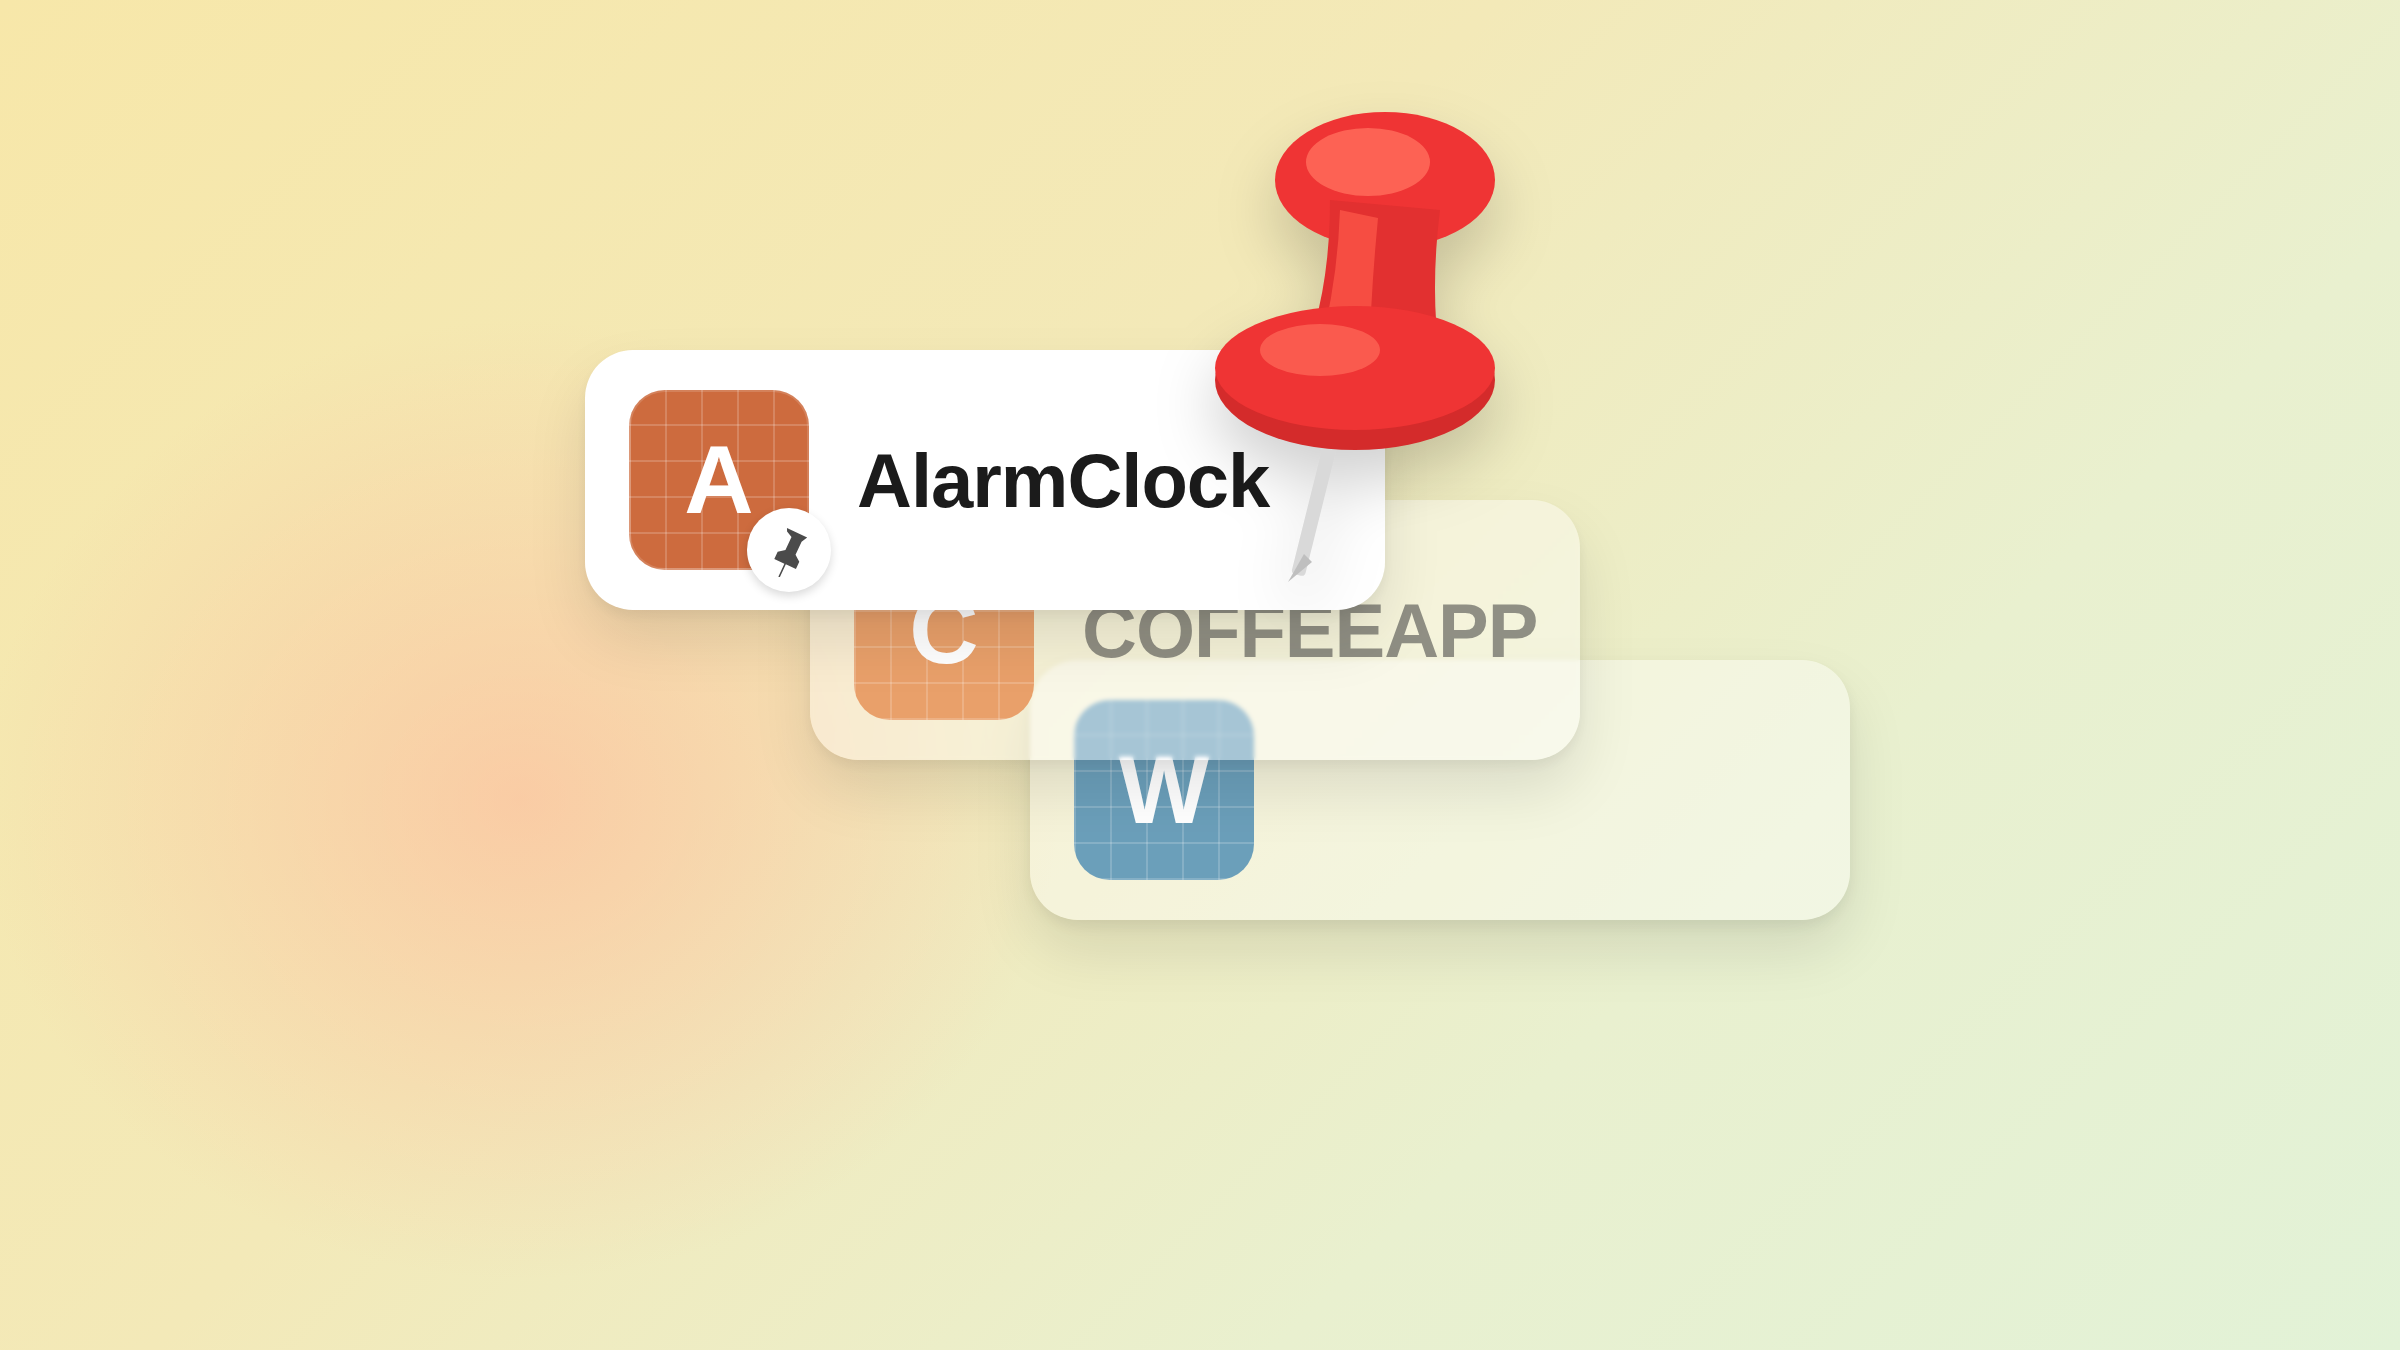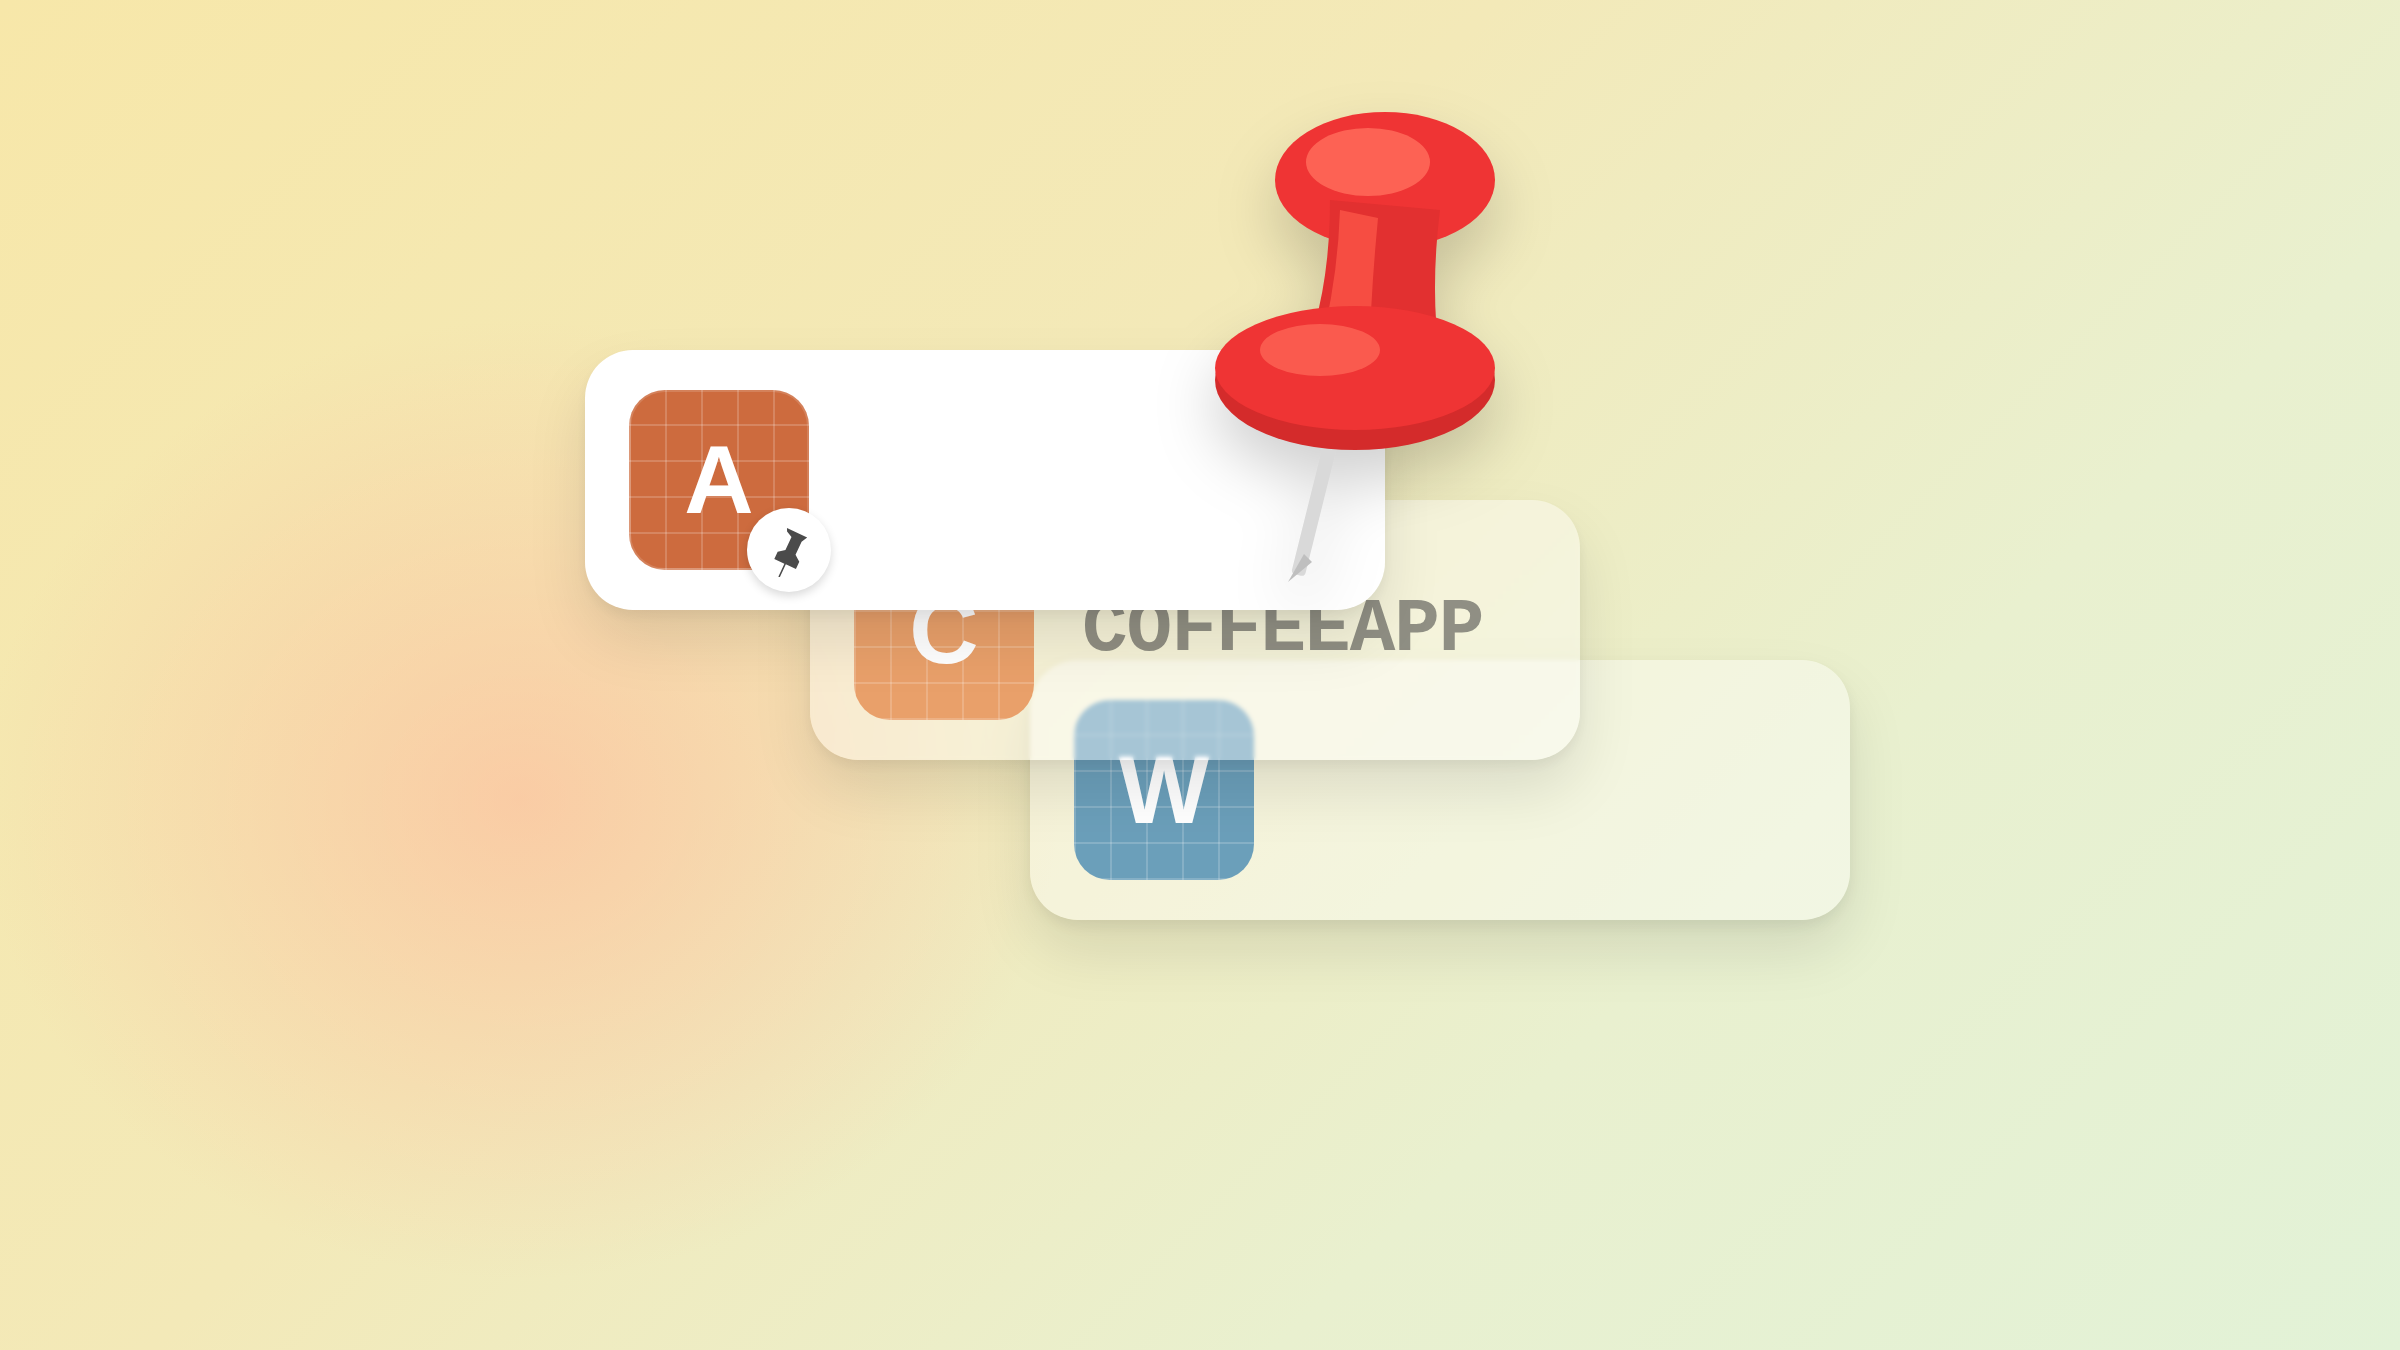--- a/index.html
+++ b/index.html
@@ -66,21 +66,21 @@
   
   .card-2 {
     left: 810px;
     top: 500px;
     width: 770px;
     background: rgba(255,255,255,0.40);
     z-index: 20;
     backdrop-filter: blur(2px);
   }
   .card-2 .icon { background-color: #e9a06a; }
-  .card-2 .label { color: rgba(60,60,60,0.55); font-family: Liberation Mono, monospace; }
+  .card-2 .label { color: rgba(60,60,60,0.55); }
 
   
   .card-3 {
     left: 1030px;
     top: 660px;
     width: 820px;
     background: rgba(255,255,255,0.40);
     z-index: 10;
   }
   .card-3 .icon { background-color: #6b9fba; }
@@ -133,20 +133,21 @@
 
   <div class="card card-1">
     <div class="icon">
       <span>A</span>
       <div class="pin-badge">
         <svg viewBox="0 0 24 24">
           <path fill="#4b4b4b" d="M14.5 2.5l7 7-3 1-4.5 4.5.5 3.5-2.5 2.5-3.5-3.5L4 22l-.5-.5 4.5-4.5L4.5 13.5 7 11l3.5.5L15 7l-1-3 .5-1.5z" transform="rotate(-20 12 12)"></path>
         </svg>
       </div>
     </div>
+    <div class="label">AlarmClock</div>
   </div>
 
   <div class="big-pin">
     <svg viewBox="0 0 360 480" width="360" height="480">
 
       <rect x="152" y="300" width="14" height="170" rx="4" fill="#d9d9d9" transform="rotate(14 159 300)"></rect>
       <polygon points="108,472 124,444 132,452" fill="#bfbfbf"></polygon>
 
       <ellipse cx="205" cy="70" rx="110" ry="68" fill="#ef3434"></ellipse>
       <ellipse cx="188" cy="52" rx="62" ry="34" fill="#ff6b5a" opacity="0.85"></ellipse>

